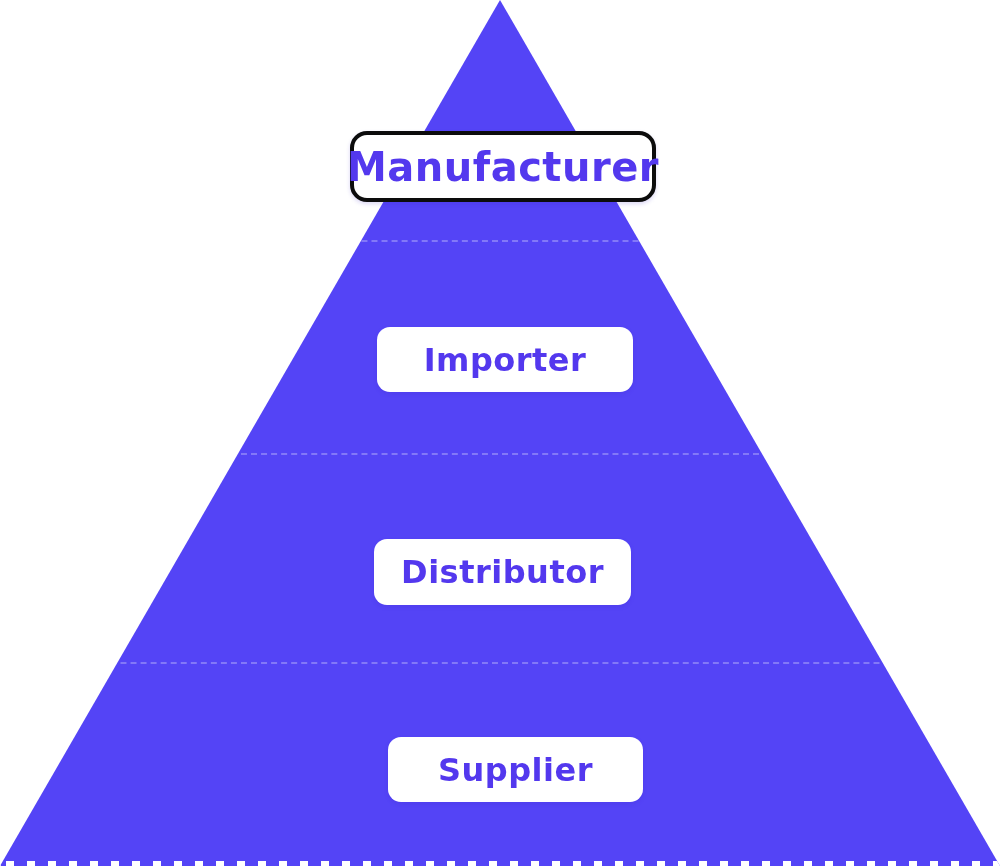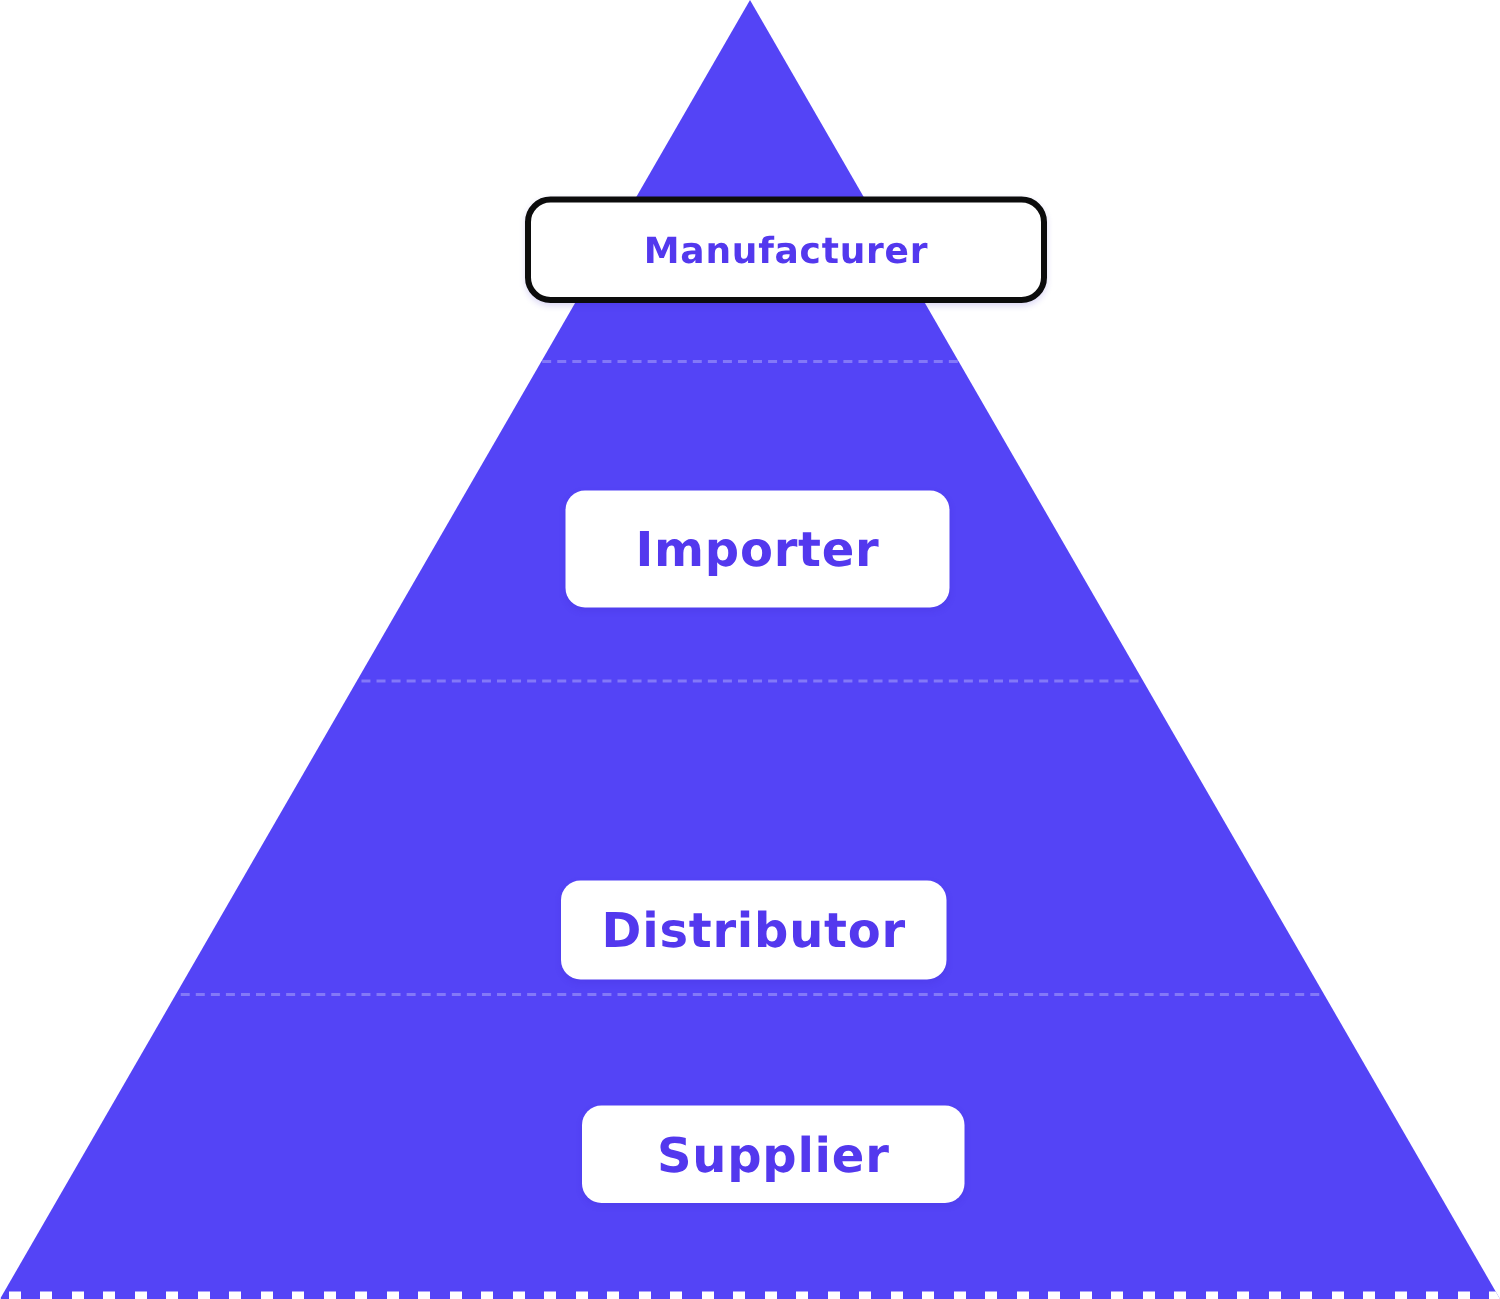--- a/index.html
+++ b/index.html
@@ -56,35 +56,34 @@
     justify-content: center;
     background: #ffffff;
     border-radius: 13px;
     font-weight: 600;
     letter-spacing: 0.5px;
     box-shadow: 0 2px 4px rgba(60, 40, 200, 0.18);
     box-sizing: border-box;
   }
   .label.manufacturer {
     left: 350px; top: 131px;
-    width: 348px; height: 71px;
+    width: 306px; height: 71px;
     border: 4px solid #0c0c0c;
     border-radius: 17px;
-    font-size: 24px;
+    font-size: 40px;
   }
   .label.importer {
     left: 377px; top: 327px;
-    width: 256px; height: 78px;
+    width: 256px; height: 65px;
     font-size: 32px;
   }
   .label.distributor {
     left: 374px; top: 539px;
     width: 257px; height: 66px;
     font-size: 32px;
-    margin-top: 48px;
   }
   .label.supplier {
     left: 376px; top: 737px;
     width: 255px; height: 65px;
     font-size: 32px;
     margin-left: 12px;
   }
 </style>
 </head>
 <body>

